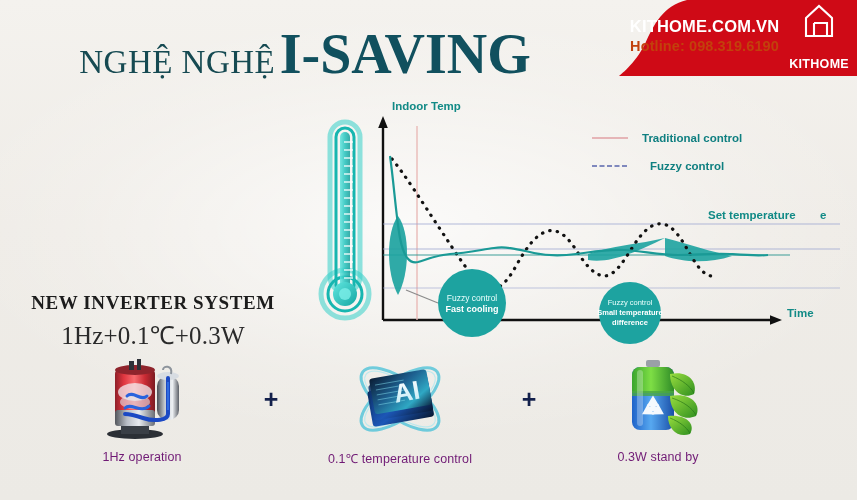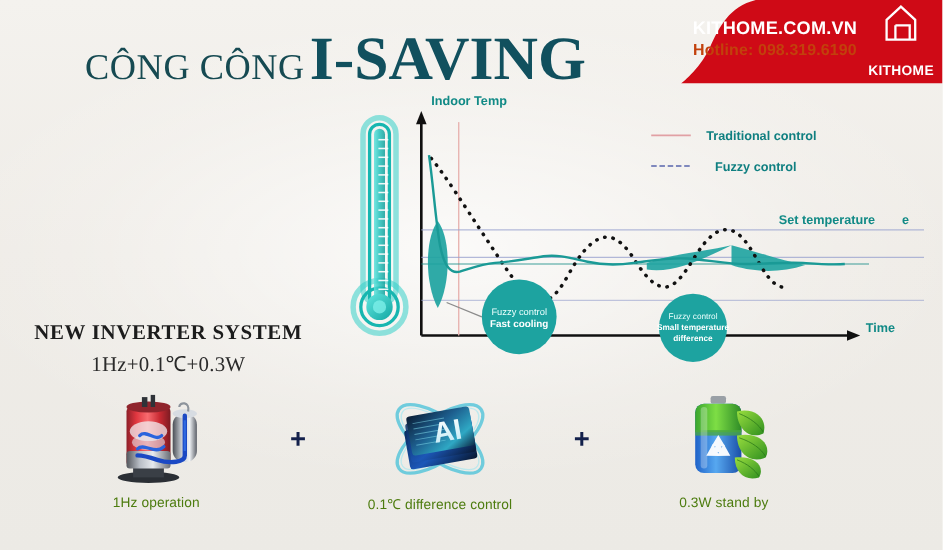--- a/index.html
+++ b/index.html
@@ -97,21 +97,21 @@
   .title-strong {
     font-weight: bold;
     font-size: 56px;
     letter-spacing: 0px;
     color: #11505e;
   }
 
   
   .chart-wrap {
     position: absolute;
-    left: 320px; top: 83px;
+    left: 320px; top: 98px;
     width: 530px; height: 245px;
     z-index: 3;
   }
   .chart-wrap svg { display: block; overflow: visible; }
 
   
   .inverter-block {
     position: absolute;
     left: 18px; top: 292px;
     width: 270px;
@@ -122,21 +122,21 @@
     font-family: Liberation Serif, serif;
     color: #1c1c1c;
     font-size: 19px;
     font-weight: bold;
     letter-spacing: .6px;
     white-space: nowrap;
   }
   .inverter-sub {
     font-family: "Liberation Serif", serif;
     color: #2a2a2a;
-    font-size: 19px;
+    font-size: 25px;
     letter-spacing: .2px;
     margin-top: 3px;
     white-space: nowrap;
   }
 
   
   .bottom-row {
     position: absolute;
     left: 0; top: 356px;
     width: 857px; height: 134px;
@@ -147,21 +147,21 @@
   .feature {
     width: 200px;
     display: flex;
     flex-direction: column;
     align-items: center;
   }
   .feature-icon { height: 86px; display: flex; align-items: center; justify-content: center; }
   .feature-label {
     margin-top: 8px;
     font-size: 12.5px;
-    color: #4d7c0f;
+    color: #701a75;
     letter-spacing: .1px;
     white-space: nowrap;
   }
   .plus {
     width: 58px;
     text-align: center;
     color: #13204b;
     font-size: 25px;
     font-weight: bold;
     line-height: 86px;
@@ -191,21 +191,21 @@
           <path d="M5 16 L18 4 L31 16 L31 34 L5 34 Z" fill="none" stroke="#ffffff" stroke-width="2.1"></path>
           <path d="M13 21 L26 21 L26 34" fill="none" stroke="#ffffff" stroke-width="2.1"></path>
           <path d="M13 21 L13 34" fill="none" stroke="#ffffff" stroke-width="2.1"></path>
         </svg>
         <div class="logo-name">KITHOME</div>
       </div>
     </div>
   </div>
 
   <div class="title">
-    <span class="title-main title-small">CÔNG CÔNG</span>
+    <span class="title-main title-small">NGHỆ NGHỆ</span>
     <span class="title-main title-strong">I-SAVING</span>
   </div>
 
   <div class="chart-wrap">
     <svg width="530" height="245" viewBox="0 0 530 245">
 
       <defs>
         <linearGradient id="thermoGlow" x1="0" y1="0" x2="1" y2="0">
           <stop offset="0%" stop-color="#5fe3dd"></stop>
           <stop offset="50%" stop-color="#26c3bd"></stop>
@@ -414,21 +414,21 @@
               <line x1="33" y1="25" x2="62" y2="25"></line>
               <line x1="33" y1="30" x2="58" y2="30"></line>
               <line x1="33" y1="35" x2="62" y2="35"></line>
               <line x1="33" y1="40" x2="56" y2="40"></line>
               <line x1="33" y1="45" x2="60" y2="45"></line>
             </g>
             <text x="63" y="46" text-anchor="middle" font-family="Liberation Sans, sans-serif" font-size="26" font-weight="bold" fill="url(#aiTextGrad)">AI</text>
           </g>
         </svg>
       </div>
-      <div class="feature-label">0.1℃ difference control</div>
+      <div class="feature-label">0.1℃ temperature control</div>
     </div>
 
     <div class="plus">+</div>
 
     <div class="feature">
       <div class="feature-icon">
         <svg class="icon-svg" width="96" height="86" viewBox="0 0 96 86">
           <defs>
             <linearGradient id="battTop" x1="0" y1="0" x2="1" y2="0">
               <stop offset="0%" stop-color="#3aa52e"></stop>

